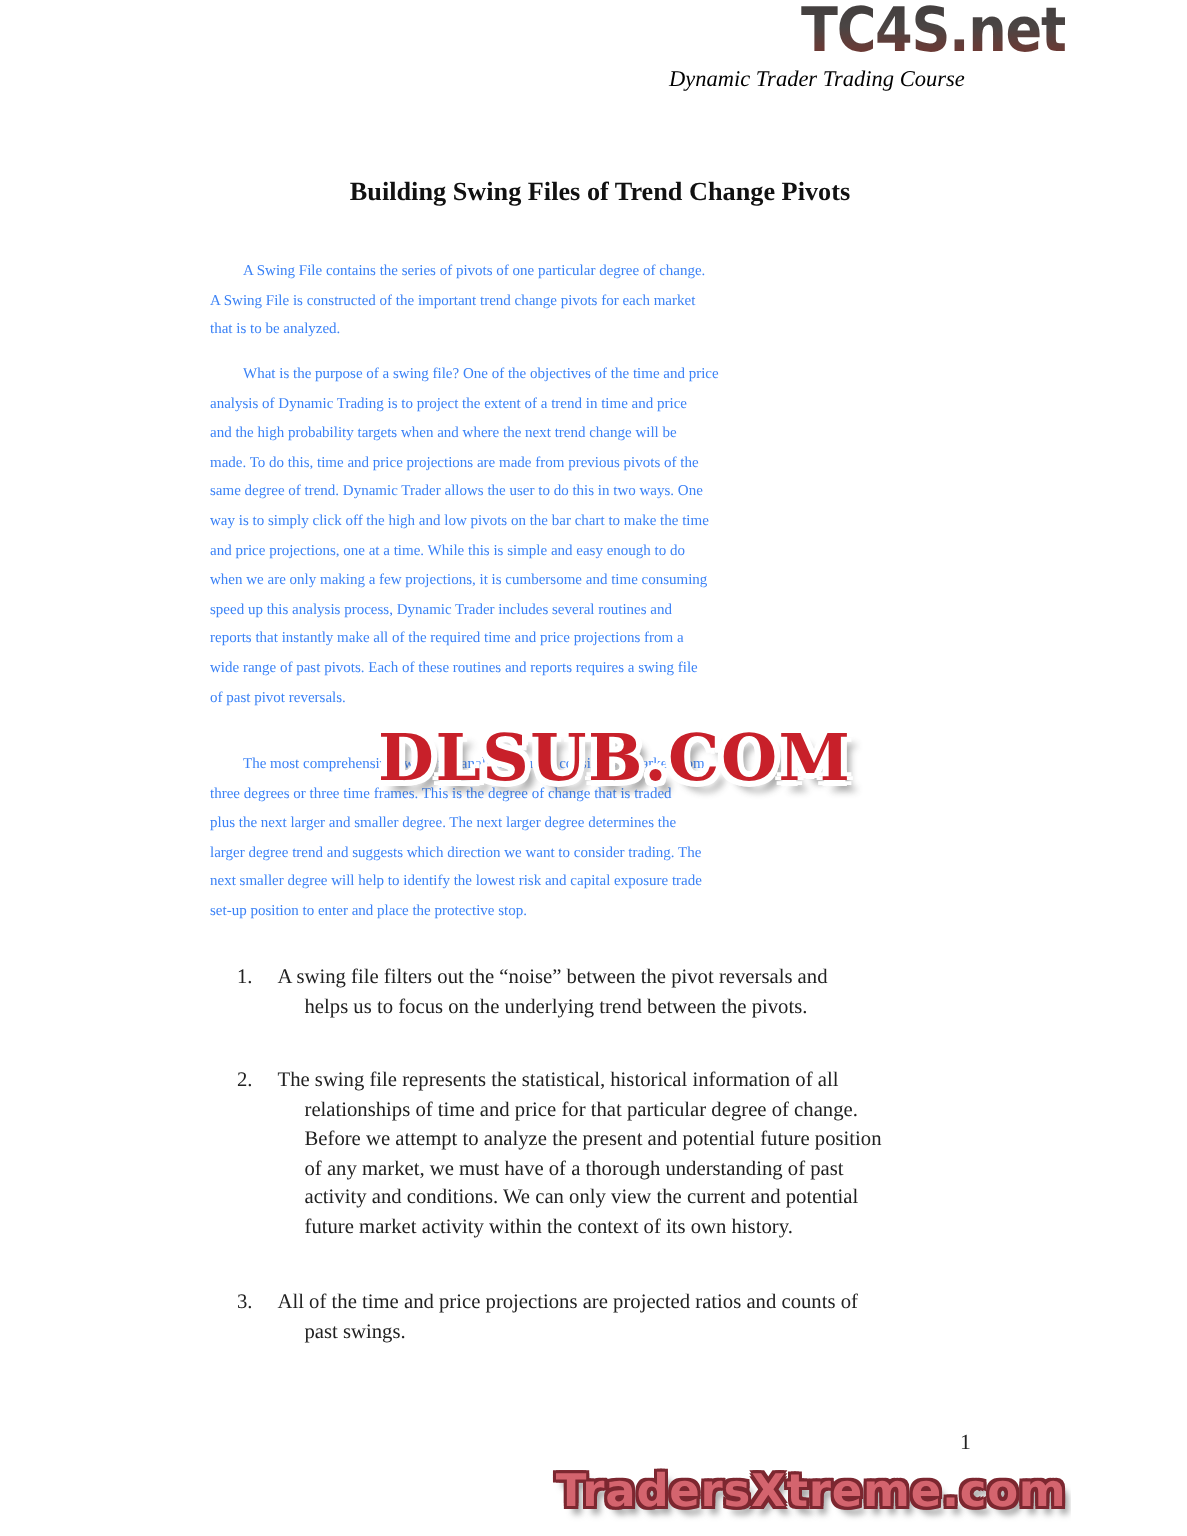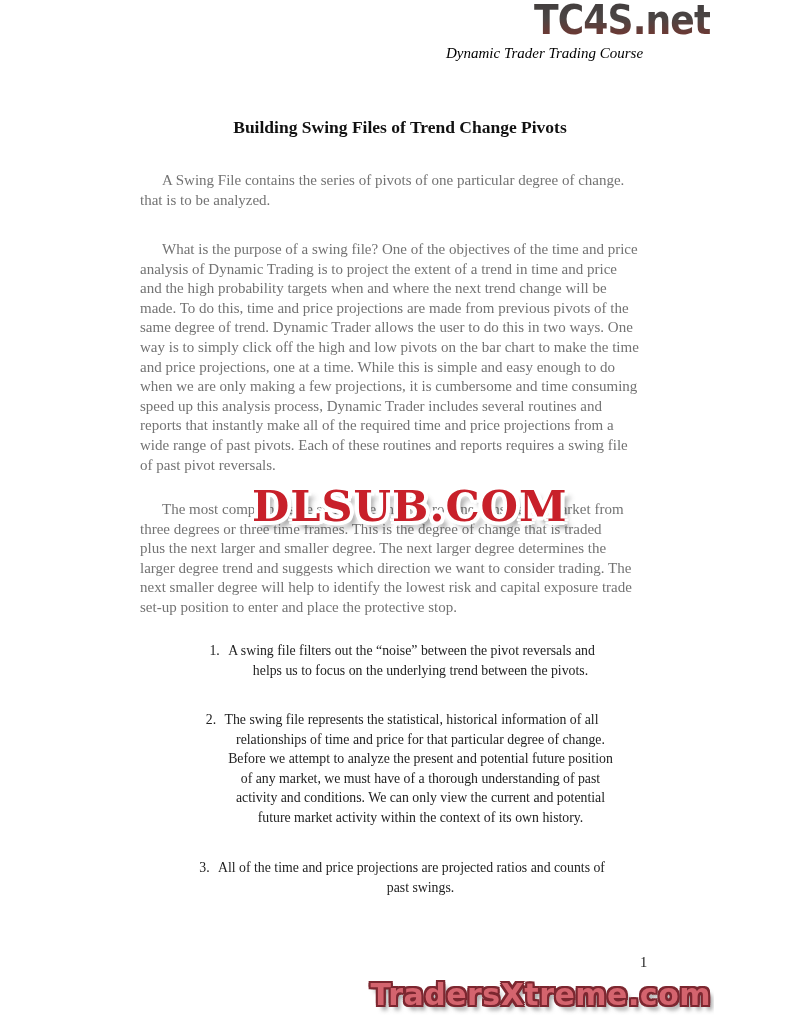--- a/index.html
+++ b/index.html
@@ -49,23 +49,23 @@
     font-weight: bold;
     font-size: 17.5px;
     color: #111;
   }
 
   
   .para {
     position: absolute;
     left: 140px;
     width: 522px;
-    font-size: 15px;
+    font-size: 10px;
     line-height: 19.6px;
-    color: #737373;
+    color: #3b82f6;
   }
   .para .line { white-space: nowrap; }
   .para .indent { padding-left: 22px; }
   #p1 { top: 171px; }
   #p2 { top: 240px; }
   #p3 { top: 500px; }
 
   
   .watermark {
     position: absolute;
@@ -85,21 +85,20 @@
   }
 
   
   .list-item {
     position: absolute;
     left: 158px;
     width: 480px;
     font-size: 13.8px;
     line-height: 19.6px;
     color: #222;
-    text-align: center;
   }
   #item1 { top: 641px; }
   #item2 { top: 710px; }
   #item3 { top: 858px; }
   .list-item .num {
     display: inline-block;
     width: 27px;
   }
   .list-item .cont { padding-left: 45px; white-space: nowrap; }
   .list-item .first { white-space: nowrap; }
@@ -134,20 +133,21 @@
 
 <div class="page">
 
   <div class="site-logo">TC4S.net</div>
   <div class="course-line">Dynamic Trader Trading Course</div>
 
   <div class="doc-title">Building Swing Files of Trend Change Pivots</div>
 
   <div class="para" id="p1">
     <div class="line indent">A Swing File contains the series of pivots of one particular degree of change.</div>
+    <div class="line">A Swing File is constructed of the important trend change pivots for each market</div>
     <div class="line">that is to be analyzed.</div>
   </div>
 
   <div class="para" id="p2">
     <div class="line indent">What is the purpose of a swing file? One of the objectives of the time and price</div>
     <div class="line">analysis of Dynamic Trading is to project the extent of a trend in time and price</div>
     <div class="line">and the high probability targets when and where the next trend change will be</div>
     <div class="line">made. To do this, time and price projections are made from previous pivots of the</div>
     <div class="line">same degree of trend. Dynamic Trader allows the user to do this in two ways. One</div>
     <div class="line">way is to simply click off the high and low pivots on the bar chart to make the time</div>

